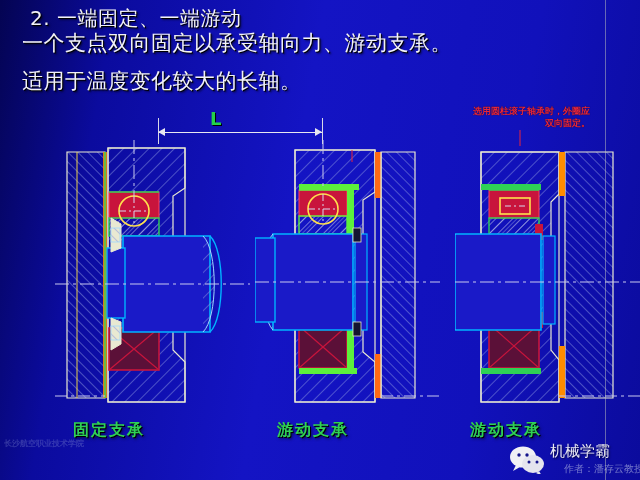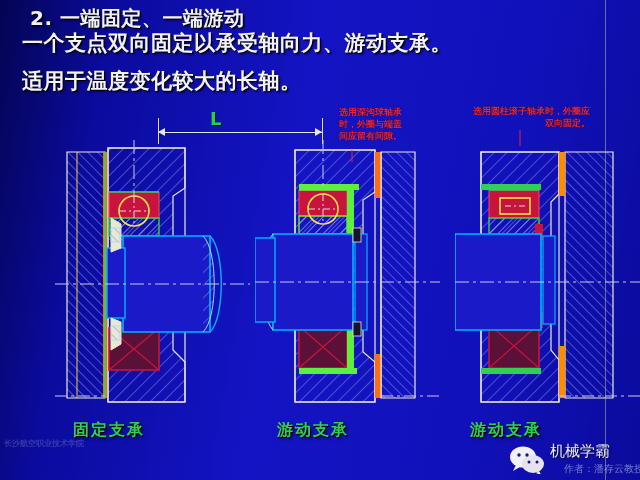--- a/index.html
+++ b/index.html
@@ -11,21 +11,21 @@
   }
   #slide{
     position:absolute;left:0;top:0;width:640px;height:480px;
     background:linear-gradient(100deg,#040452 0%,#0b0b9e 16%,#1414c4 45%,#1111bb 75%,#0b0b9c 100%);
     overflow:hidden;
   }
   
   #heading{
     position:absolute;left:26px;top:8px;width:600px;
     color:#f2f2f8;
-    font-weight:bold;
+    font-weight:normal;
     line-height:1.08;
     text-shadow:1px 1px 0 #000, 2px 2px 2px rgba(0,0,0,.55);
     letter-spacing:.5px;
   }
   .hline{display:block;white-space:nowrap;}
   #h1{font-size:20px;margin-left:4px;}
   #h2{font-size:21px;margin-top:2px;margin-left:-4px;}
   #h3{font-size:21px;margin-top:16px;margin-left:-4px;}
 
   
@@ -90,21 +90,20 @@
 
   <div id="dimwrap">
     <span id="dimL">L</span>
     <div id="dimline"></div>
     <div class="dimtick" style="left:8px;"></div>
     <div class="dimtick" style="left:172px;"></div>
     <div class="dimarrow" style="left:8px;border-right:7px solid #e8e8f0;"></div>
     <div class="dimarrow" style="left:165px;border-left:7px solid #e8e8f0;"></div>
   </div>
 
-  <div class="annot" id="annot-mid">选用深沟球轴承时，外圈与端盖间应留有间隙。</div>
   <div class="annot" id="annot-right">选用圆柱滚子轴承时，外圈应双向固定。</div>
 
   <svg style="position:absolute;left:55px;top:140px;" width="195" height="270" viewBox="0 0 195 270">
     <defs>
       <pattern id="hatchA" width="9" height="9" patternTransform="rotate(45)" patternUnits="userSpaceOnUse">
         <line x1="0" y1="0" x2="0" y2="9" stroke="#8a95e0" stroke-width="1"></line>
       </pattern>
       <pattern id="hatchB" width="7" height="7" patternTransform="rotate(-45)" patternUnits="userSpaceOnUse">
         <line x1="0" y1="0" x2="0" y2="7" stroke="#8a95e0" stroke-width="1"></line>
       </pattern>

